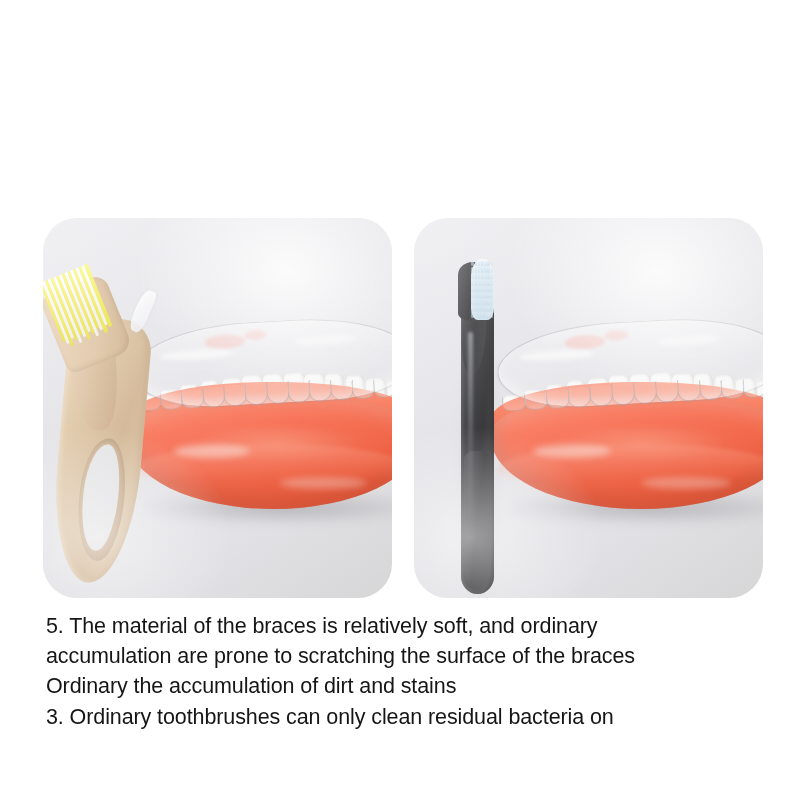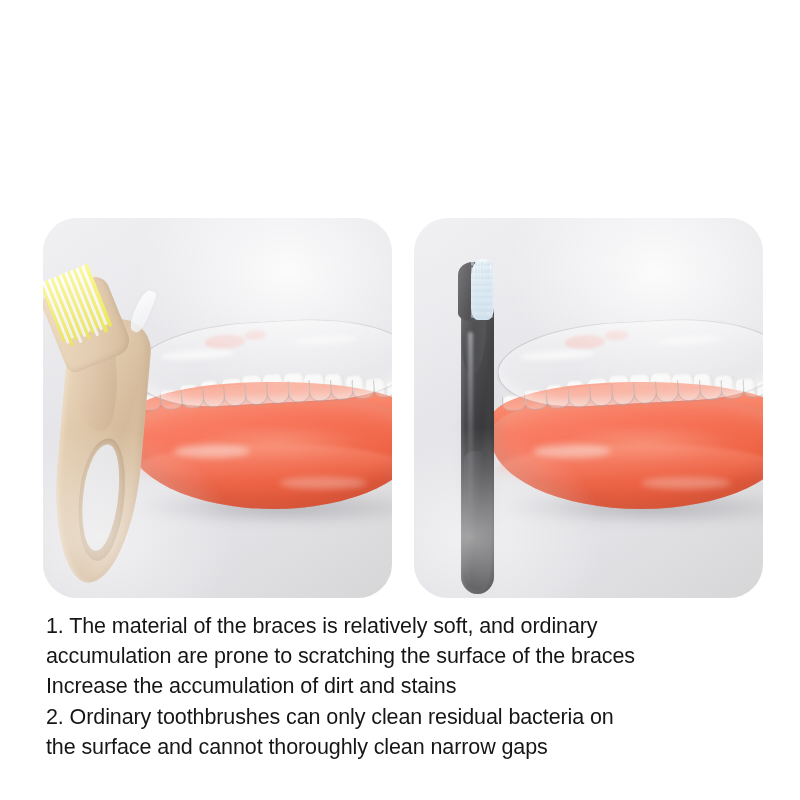--- a/index.html
+++ b/index.html
@@ -585,20 +585,19 @@
             <div class="bb-bristle" style="left: 85%; top: 87%; height: 9%; opacity: 0.55;"></div>
           </div>
         <div class="bb-gloss"></div>
       </div>
 
       <div class="panel-sheen"></div>
     </div>
   </div>
 
   <div class="body-text">
-    <div class="body-line">1. The material of the braces is relatively soft, and ordinary</div>
+    <div class="body-line">5. The material of the braces is relatively soft, and ordinary</div>
     <div class="body-line">accumulation are prone to scratching the surface of the braces</div>
-    <div class="body-line">Increase the accumulation of dirt and stains</div>
-    <div class="body-line">2. Ordinary toothbrushes can only clean residual bacteria on</div>
-    <div class="body-line">the surface and cannot thoroughly clean narrow gaps</div>
+    <div class="body-line">Ordinary the accumulation of dirt and stains</div>
+    <div class="body-line">3. Ordinary toothbrushes can only clean residual bacteria on</div>
   </div>
 
 </div>
 
 </body></html>

